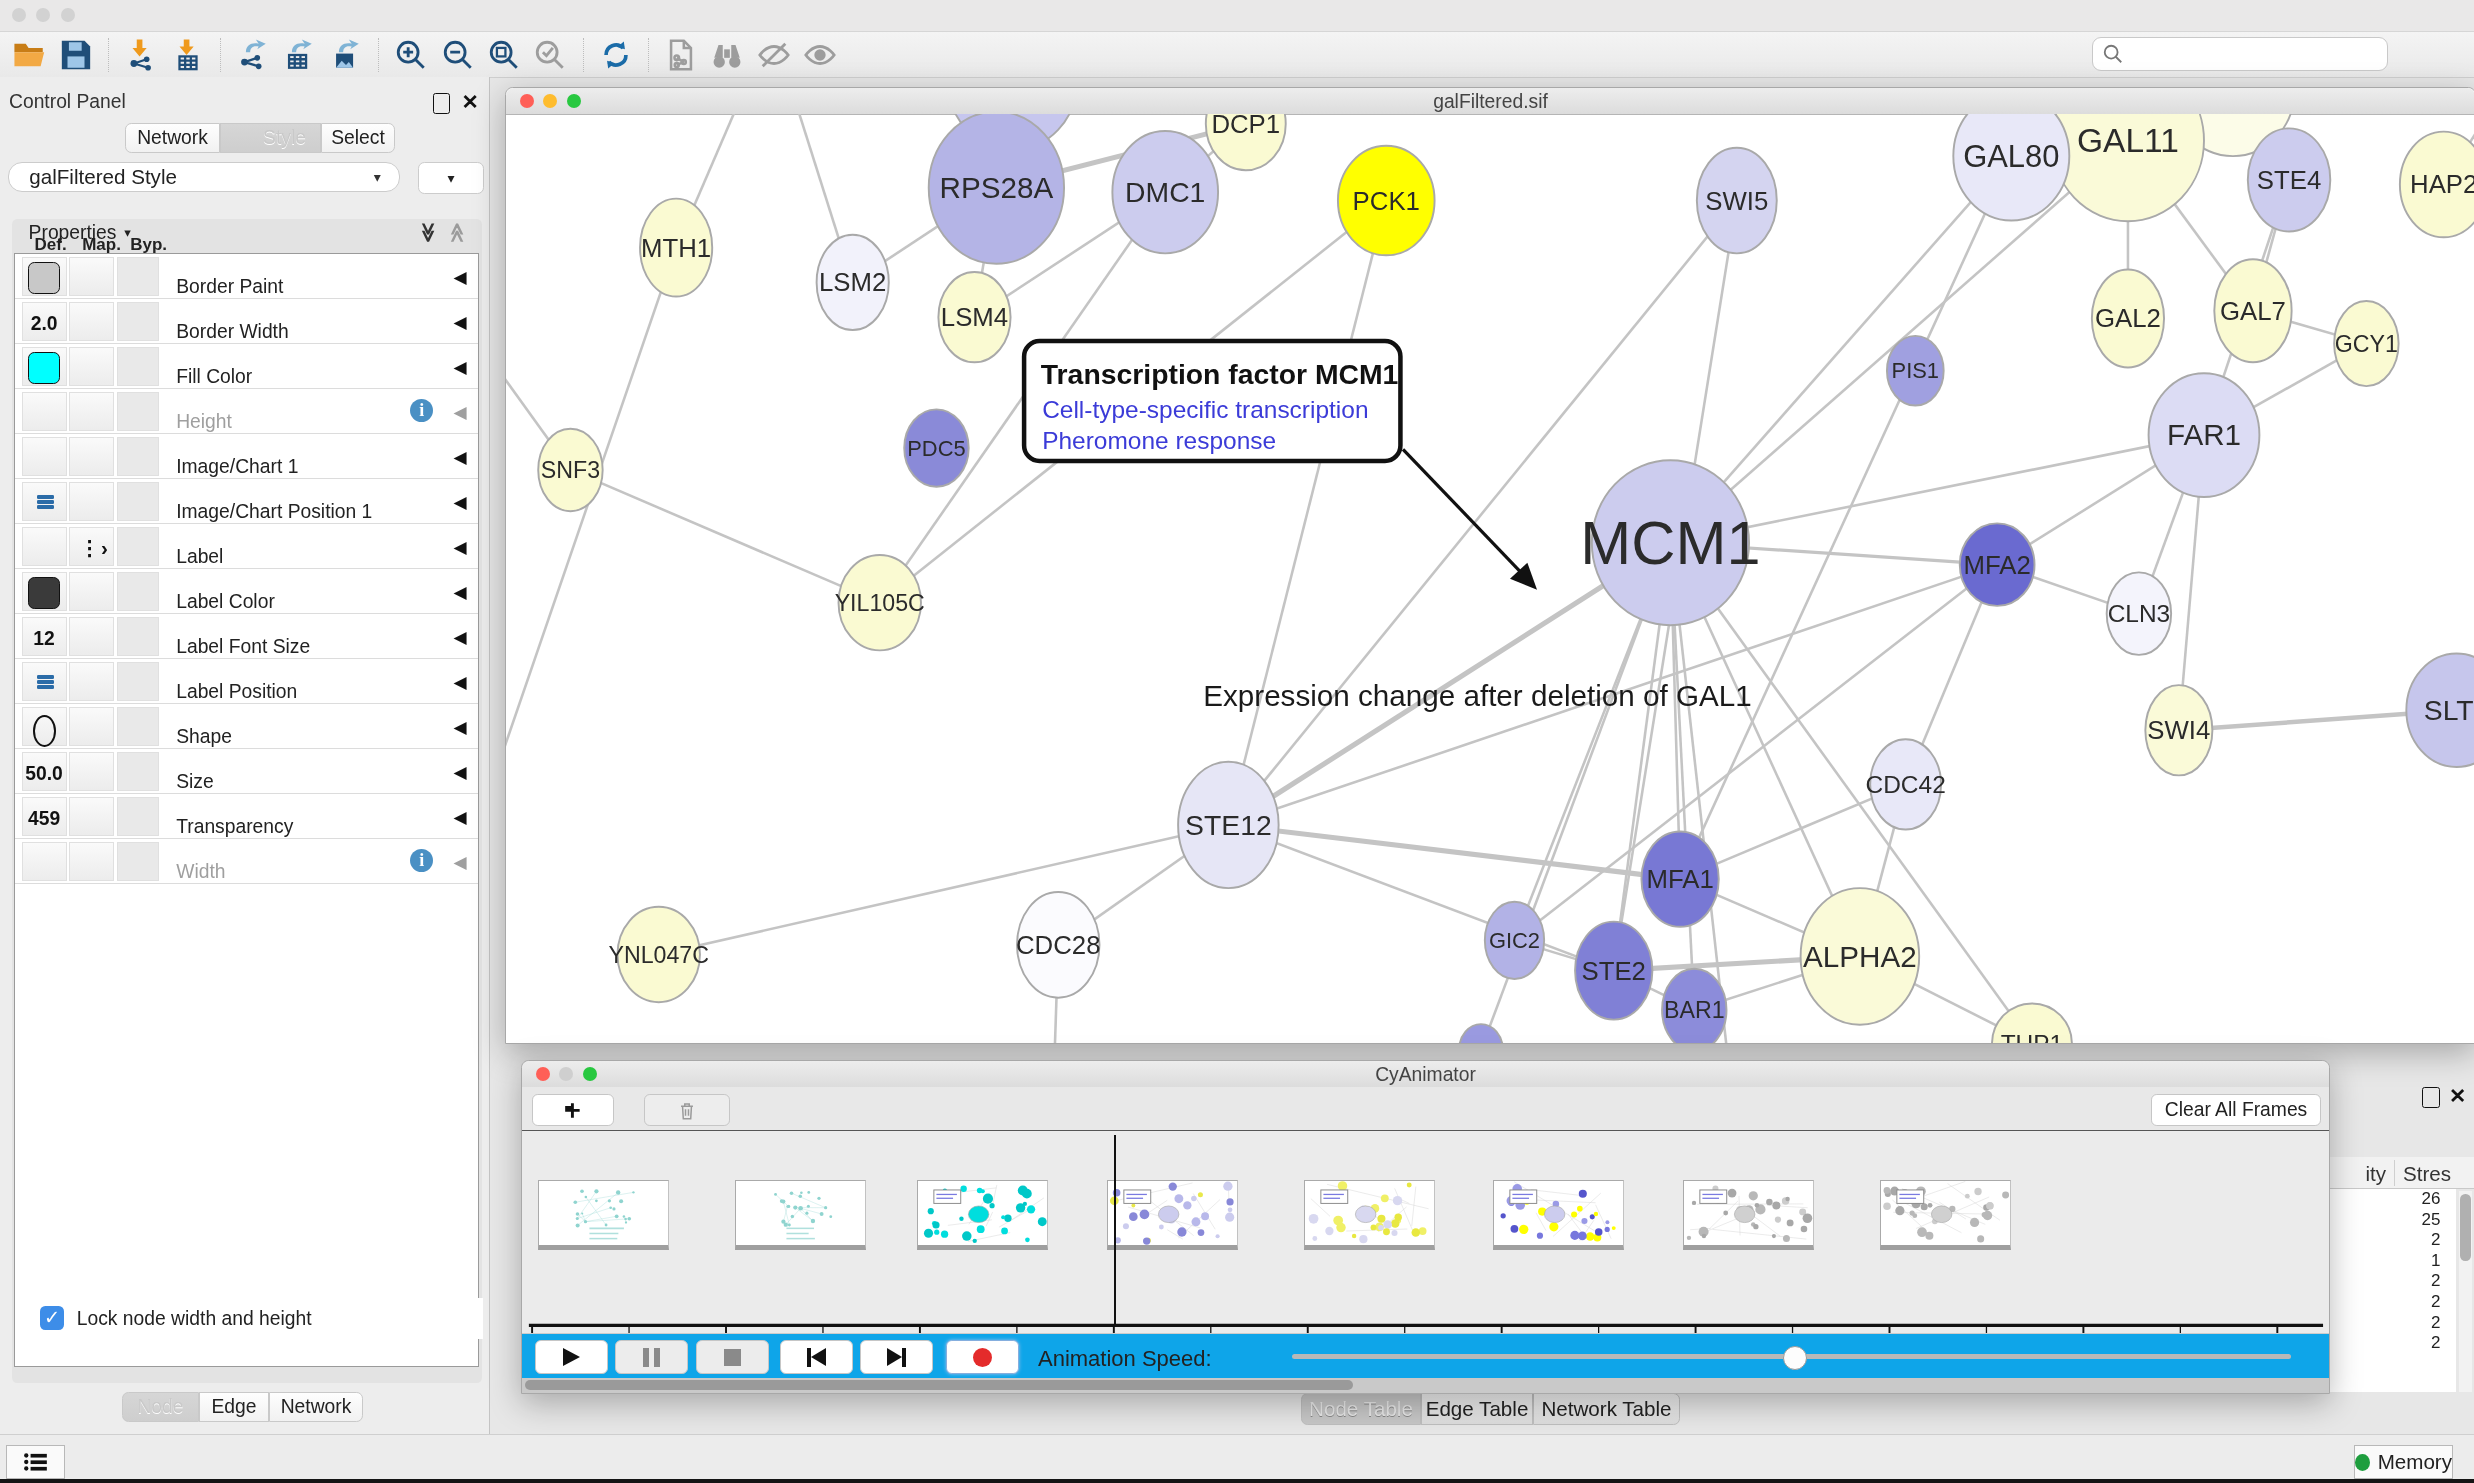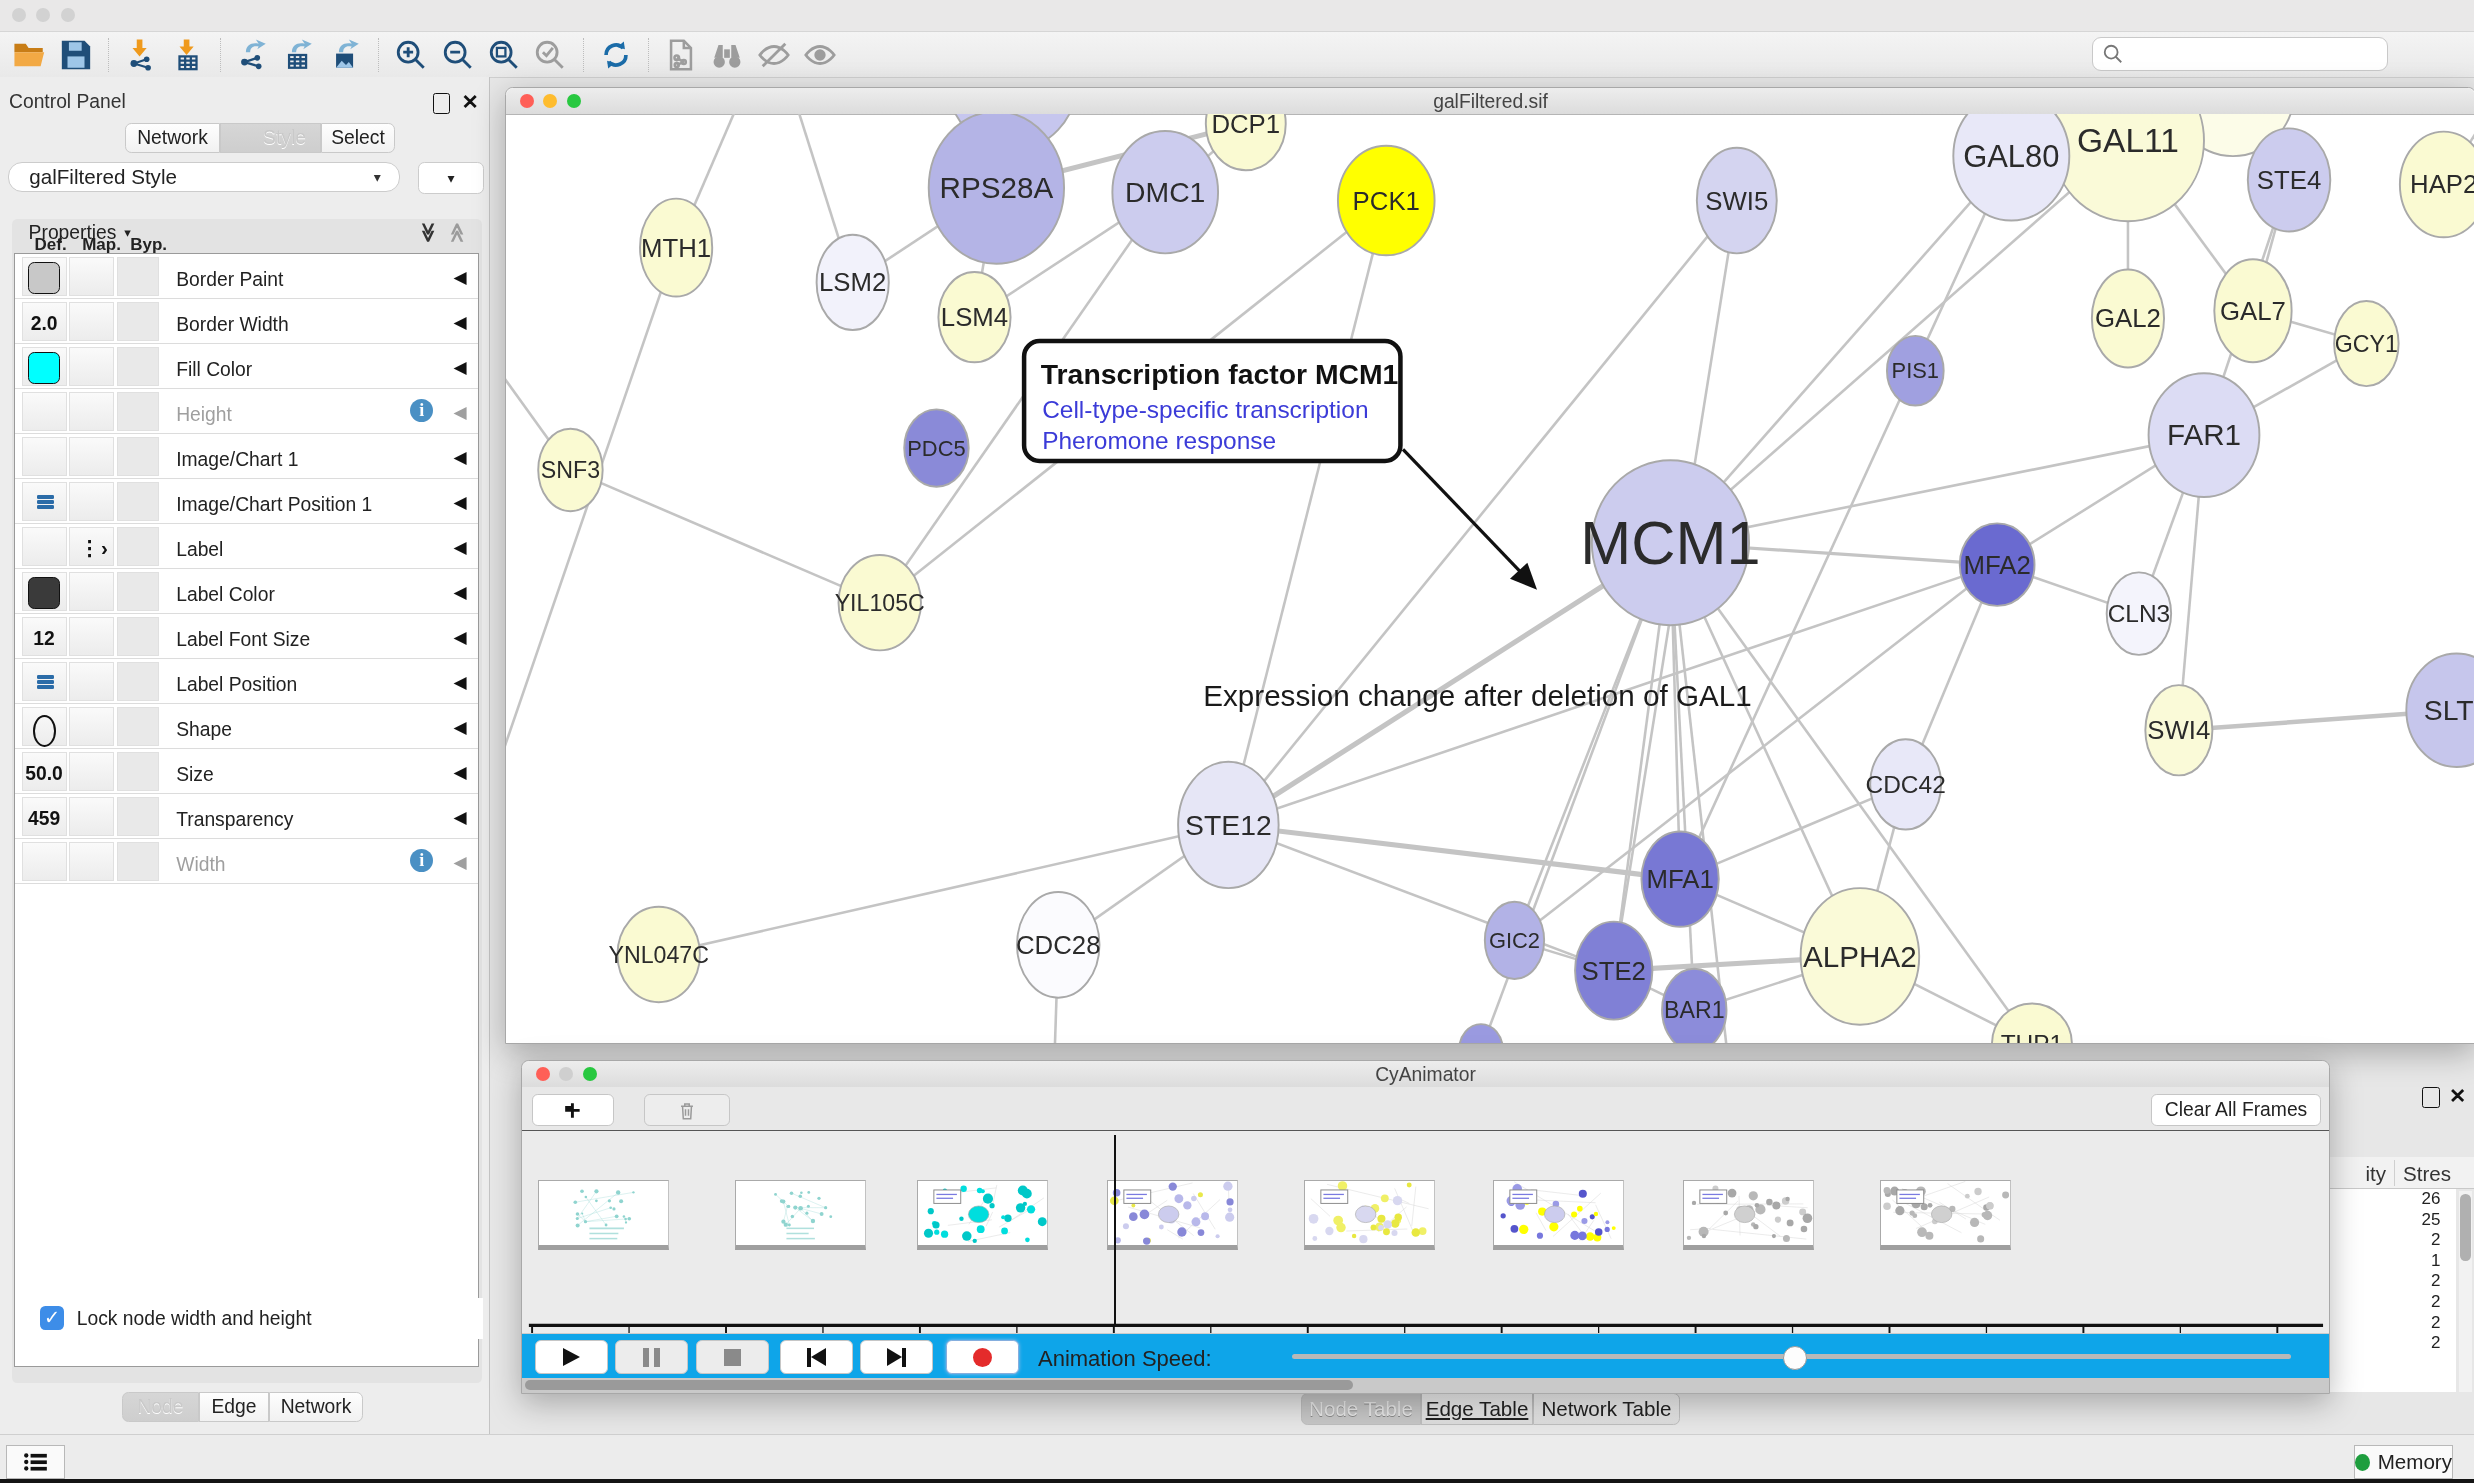--- a/index.html
+++ b/index.html
@@ -35,21 +35,21 @@
   #props-box{position:absolute;left:11.6px;top:142px;width:470px;height:1164px;background:#e3e3e3;border-radius:5.2px}
   #props-header{position:absolute;left:0;top:0;width:100%;height:27px;display:flex;align-items:center;font-size:19.3px;color:#222}
   .dblchev{display:inline-block;transform:rotate(90deg);font-size:19.3px;font-weight:bold}
   #props-table{position:absolute;left:2.6px;top:34px;width:465px;height:1114px;background:#fff;border:1.3px solid #9a9a9a;box-sizing:border-box}
   #props-colhead{position:absolute;left:0;top:-20.6px;height:19.3px;font-size:17px;font-weight:bold;color:#222;width:100%}
   .prop-row{position:relative;height:44px;border-bottom:0.6px solid #dcdcdc}
   .cell{position:absolute;top:3.2px;width:43px;height:37px;background:linear-gradient(#fafafa,#ececec);border:0.6px solid #e0e0e0}
   .cell.byp{background:#e9e9e9}
   .swatch{position:absolute;left:5.8px;top:3.9px;width:30px;height:30px;border:1.9px solid #111;border-radius:6.4px}
   .defval{position:absolute;width:43px;text-align:center;top:10.3px;font-size:19.3px;font-weight:bold;color:#111}
-  .prop-label{position:absolute;left:161px;top:15px;font-size:19.3px;color:#222}
+  .prop-label{position:absolute;left:161px;top:22px;font-size:19.3px;color:#222}
   .prop-row.disabled .prop-label{color:#9f9f9f}
   .tri{position:absolute;right:11.6px;top:13px;font-size:17px;color:#111}
   .prop-row.disabled .tri{color:#9f9f9f}
   .info{position:absolute;right:45px;top:10.3px;width:23px;height:23px;border-radius:50%;background:#4a90c4;color:#fff;
         font-size:18px;font-weight:bold;text-align:center;line-height:23px;font-family:"Liberation Serif",serif}
   .shape-ellipse{position:absolute;left:10.3px;top:6.4px;width:19.3px;height:28px;border:2.6px solid #111;border-radius:50%}
   .pos-icon{position:absolute;left:14px;top:10.3px;width:17px;height:19.3px}
   .pos-icon div{height:3.9px;background:#2b6ca8;margin:1.3px 0;border-radius:1.3px}
   .passthrough{position:absolute;left:9px;top:7.7px;font-size:20.6px;font-weight:bold;color:#111;letter-spacing:1.3px}
   #lock-row{position:absolute;left:2.6px;top:1044px;width:465px;height:41px;background:#fff}
@@ -1081,21 +1081,21 @@
     <div style="position:absolute;left:770px;top:20px;width:999px;height:5.2px;background:#b8b8b8;border-radius:2.6px"></div>
     <div id="speed-handle" style="position: absolute; top: 11.6px; width: 22px; height: 22px; border-radius: 50%; background: rgb(253, 253, 253); border: 1.3px solid rgb(154, 154, 154); left: 1261px;"></div>
   </div>
   <div id="cy-scroll">
       <div></div>
     </div>
 </div>
 
 <div class="tabrow abs" id="table-tabs" style="left:1301px;top:1393px">
     <div class="tab active tabletab" style="width: 118px; font-size: 20.6px;">Node Table</div>
-    <div class="tab tabletab" style="width: 110px; font-size: 20.6px; text-decoration: underline;">Edge Table</div>
+    <div class="tab tabletab" style="width: 110px; font-size: 20.6px;">Edge Table</div>
     <div class="tab tabletab" style="width: 145px; font-size: 20.6px;">Network Table</div>
   </div>
 <div class="abs" id="statusbar">
   <div class="statusbtn" style="left:6.4px;width:57px">
     <svg width="26" height="22" viewBox="0 0 24 20">
         <g fill="#111">
           <circle cx="3" cy="4" r="2"></circle>
           <circle cx="3" cy="10" r="2"></circle>
           <circle cx="3" cy="16" r="2"></circle>
           <rect x="7" y="2.5" width="15" height="3.4"></rect>

